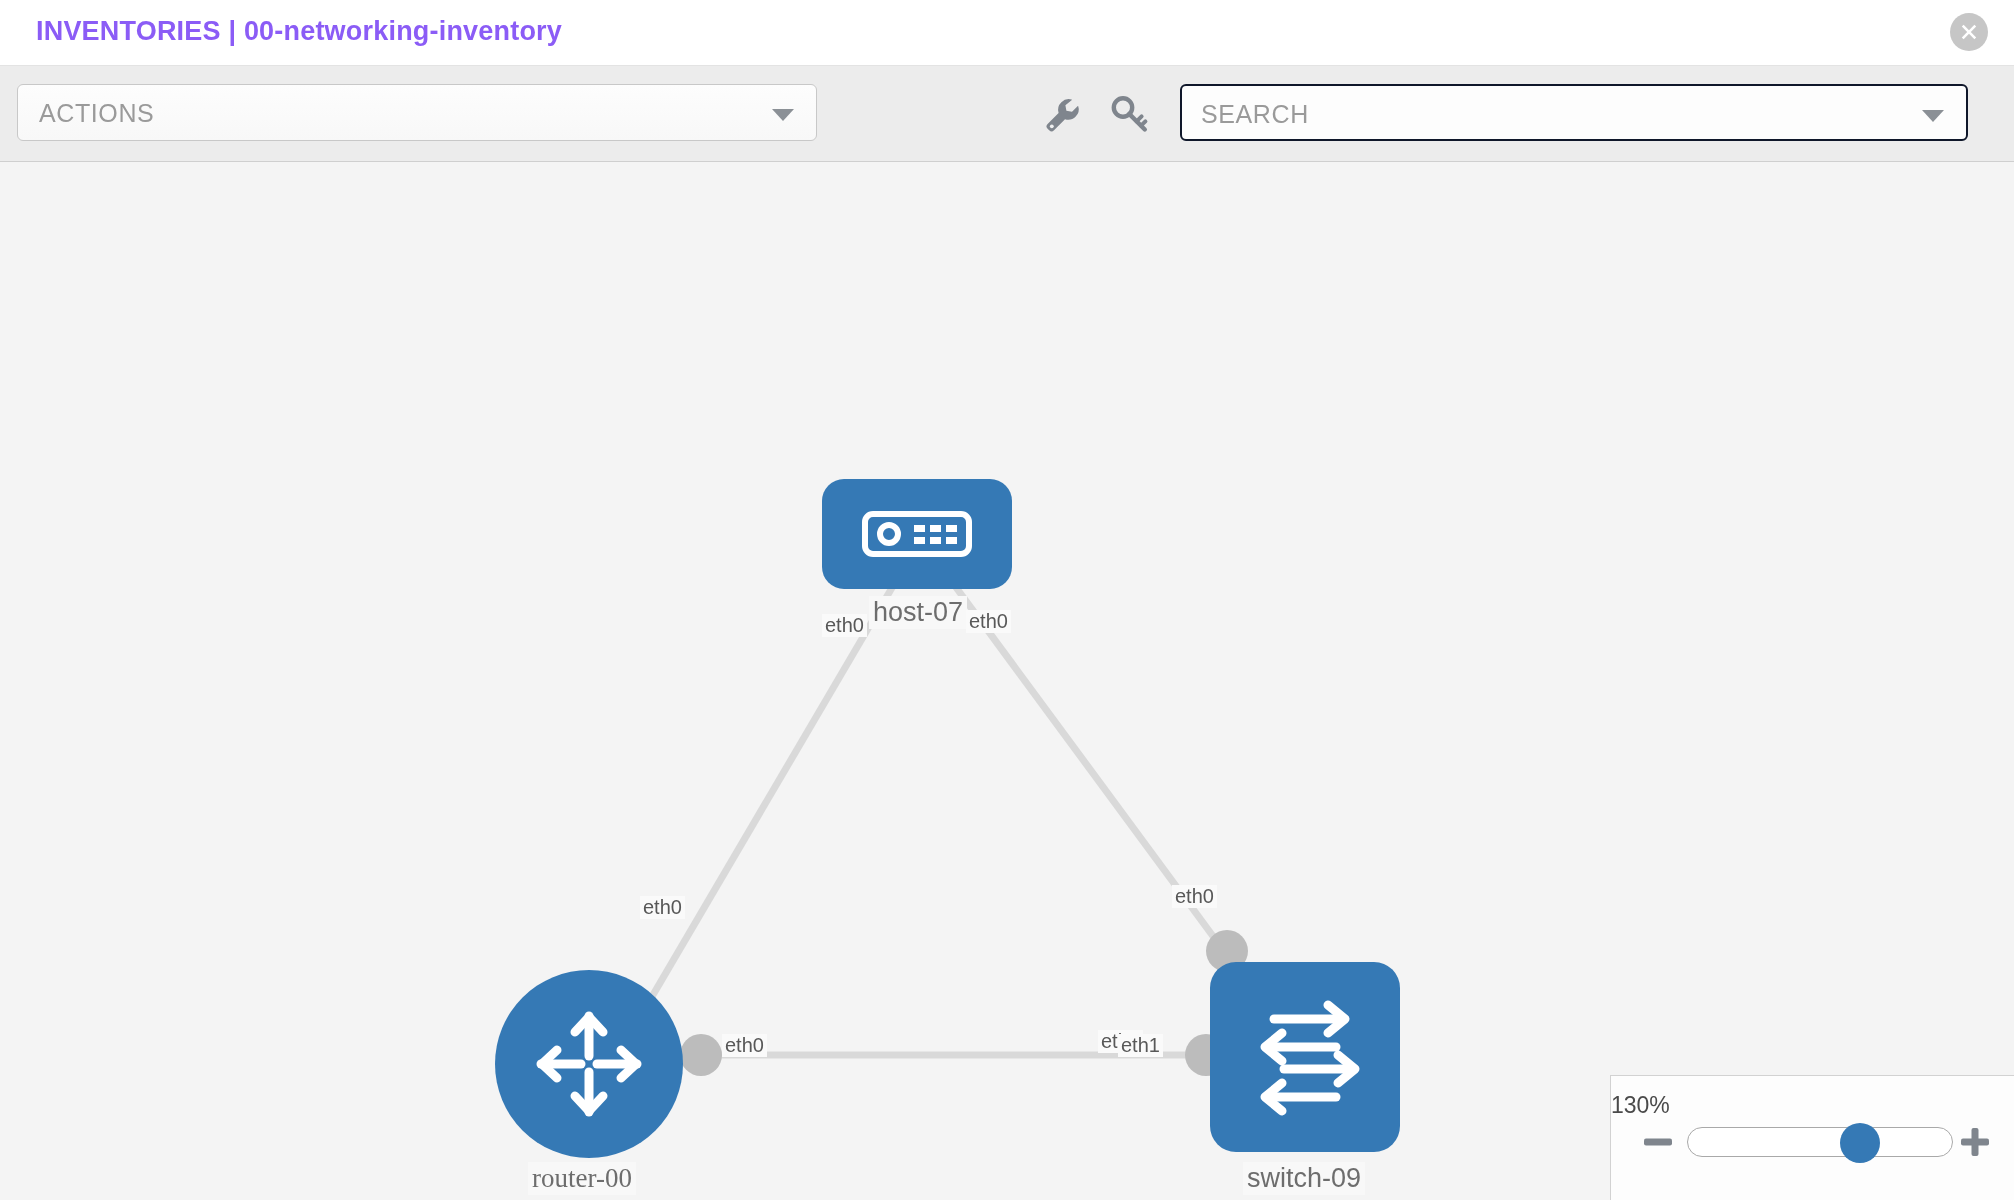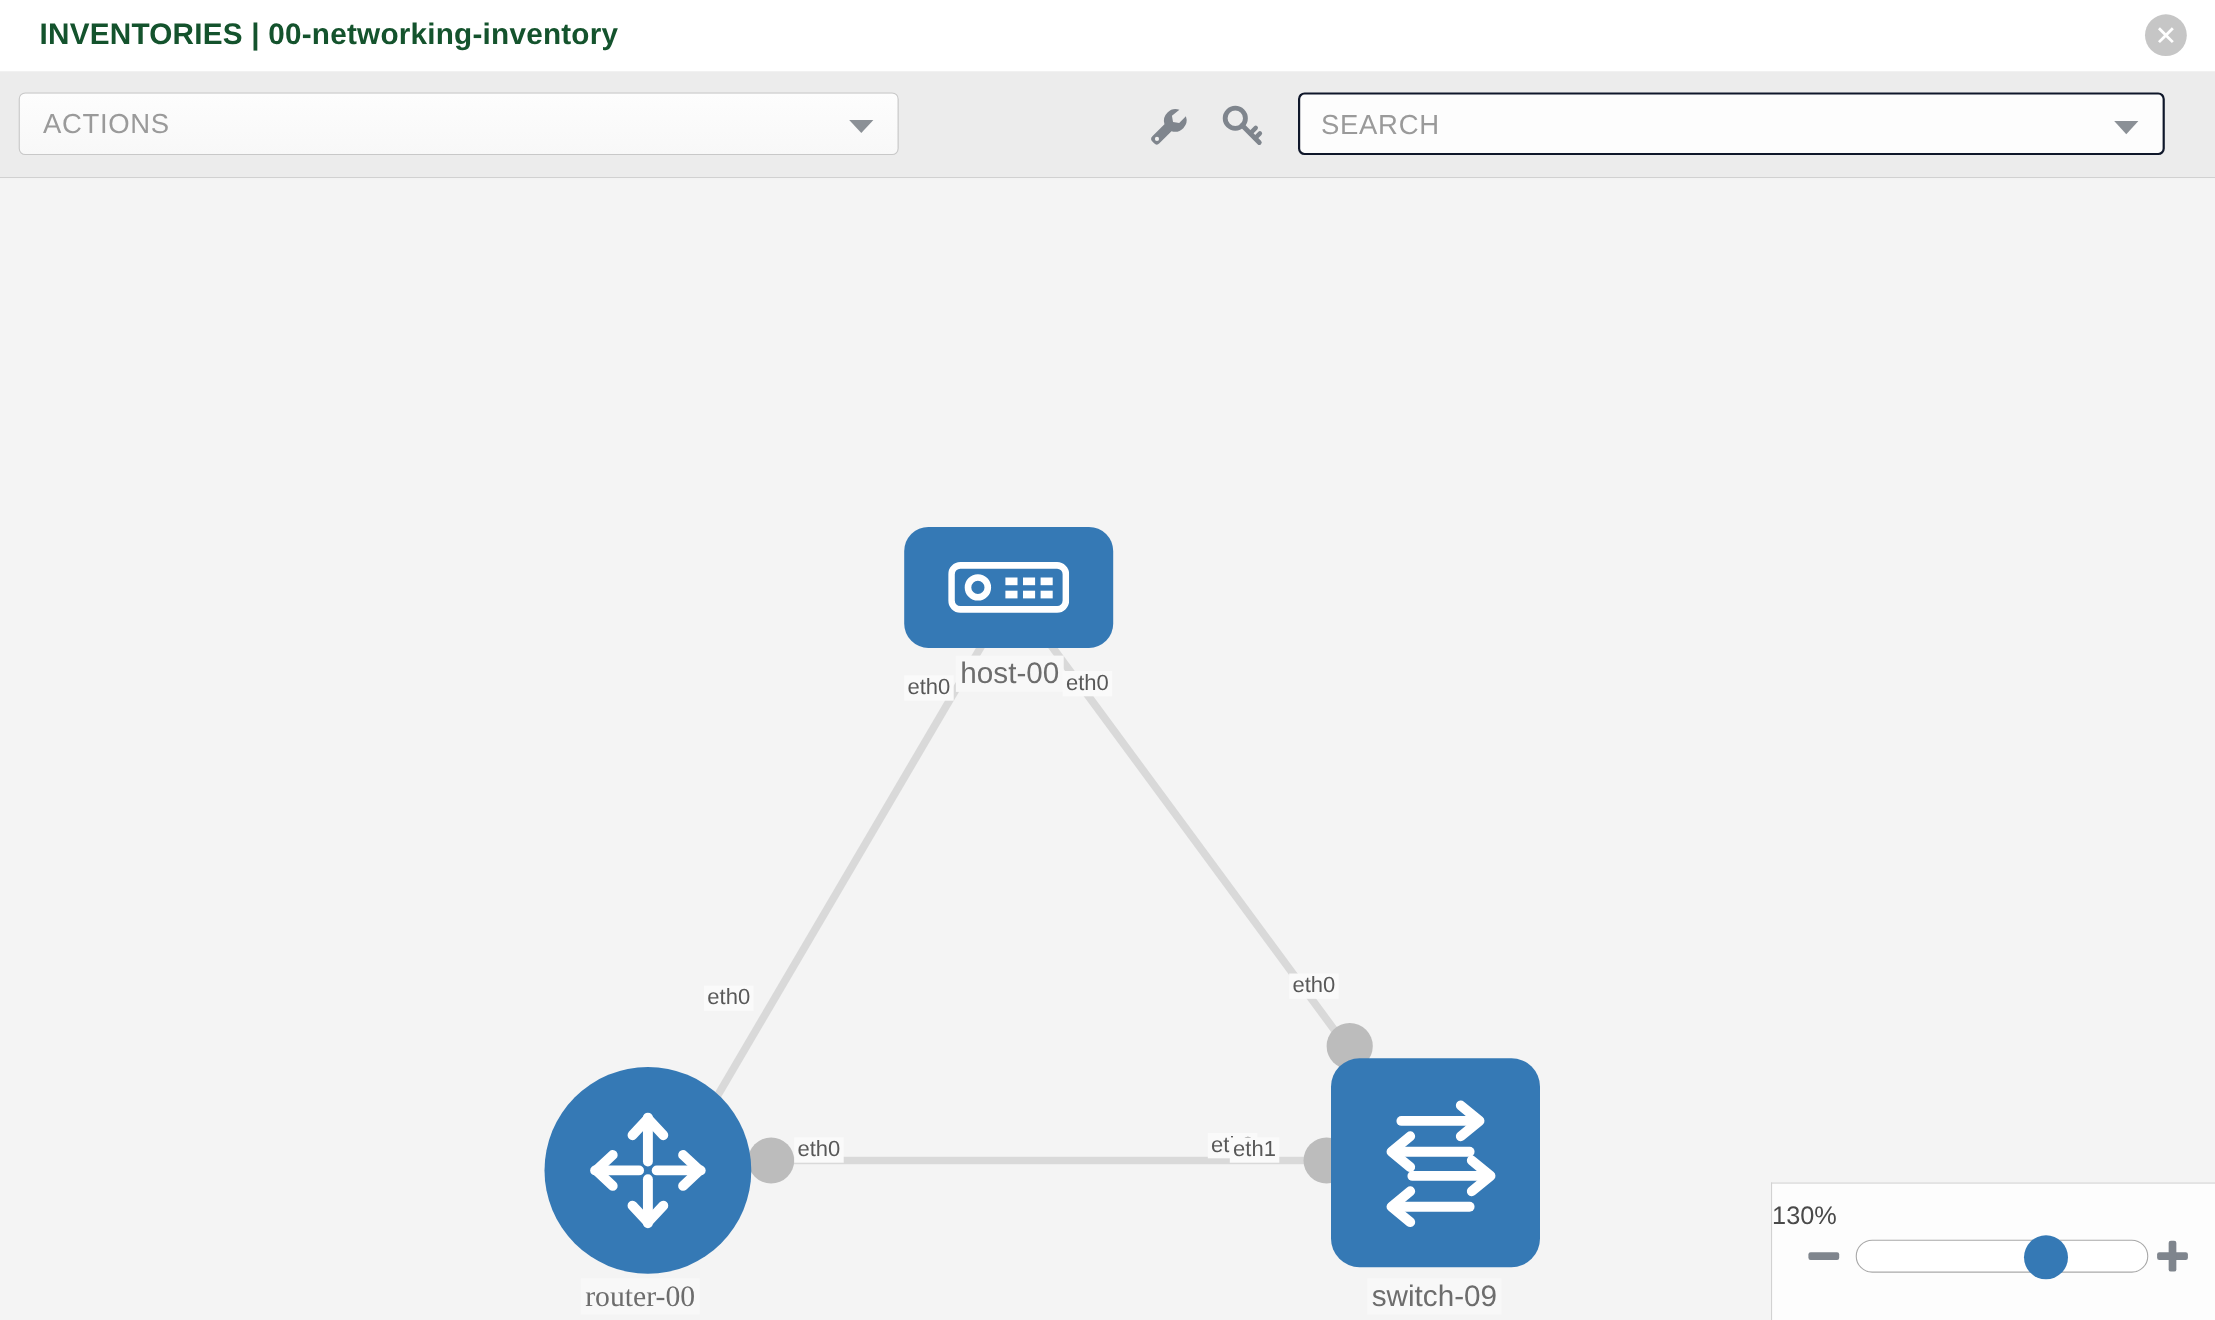--- a/index.html
+++ b/index.html
@@ -12,21 +12,21 @@
   #app { position: relative; width: 2014px; height: 1200px; background:#f6f6f6; }
 
   
   .header {
     position: absolute; left:0; top:0; width:2014px; height:66px;
     background:#ffffff;
     border-bottom: 1px solid #e3e3e3;
   }
   .header-title {
     position:absolute; left:36px; top:16px;
-    font-size:27px; font-weight:bold; color:#14532d;
+    font-size:27px; font-weight:bold; color:#8b5cf6;
     letter-spacing:0.2px; white-space:nowrap;
   }
   .close-btn {
     position:absolute; right:26px; top:13px;
     width:38px; height:38px; border-radius:50%;
     background:#c6c6c6; cursor:pointer;
   }
   .close-btn svg { position:absolute; left:9px; top:9px; }
 
   
@@ -184,21 +184,21 @@
           <rect x="3" y="6" width="104" height="40" rx="8" ry="8" fill="none" stroke="#ffffff" stroke-width="6"></rect>
           <circle cx="27" cy="26" r="9" fill="none" stroke="#ffffff" stroke-width="6"></circle>
           <rect x="52" y="17" width="11" height="7" fill="#ffffff"></rect>
           <rect x="68" y="17" width="11" height="7" fill="#ffffff"></rect>
           <rect x="84" y="17" width="11" height="7" fill="#ffffff"></rect>
           <rect x="52" y="29" width="11" height="7" fill="#ffffff"></rect>
           <rect x="68" y="29" width="11" height="7" fill="#ffffff"></rect>
           <rect x="84" y="29" width="11" height="7" fill="#ffffff"></rect>
         </svg>
       </div>
-      <div class="node-label" style="left:869px; top:434px;">host-00</div>
+      <div class="node-label" style="left:869px; top:434px;">host-07</div>
     </div>
     <div class="port-label" style="left:822px; top:452px;">eth0</div>
     <div class="port-label" style="left:966px; top:448px;">eth0</div>
 
     <div class="node">
       <div class="node-shape" style="left:495px; top:808px; width:188px; height:188px; border-radius:50%;">
         <svg width="120" height="120" viewBox="0 0 120 120">
           <g stroke="#ffffff" stroke-width="9" stroke-linecap="round" stroke-linejoin="round" fill="none">
             <line x1="60" y1="12" x2="60" y2="52"></line>
             <polyline points="46,28 60,13 74,28"></polyline>

